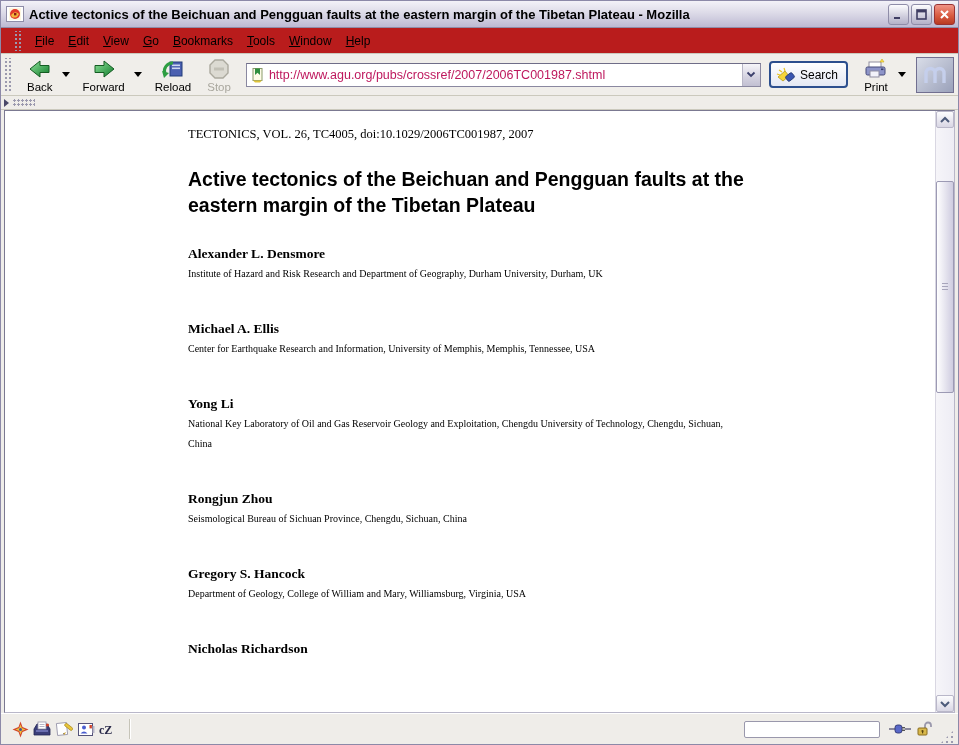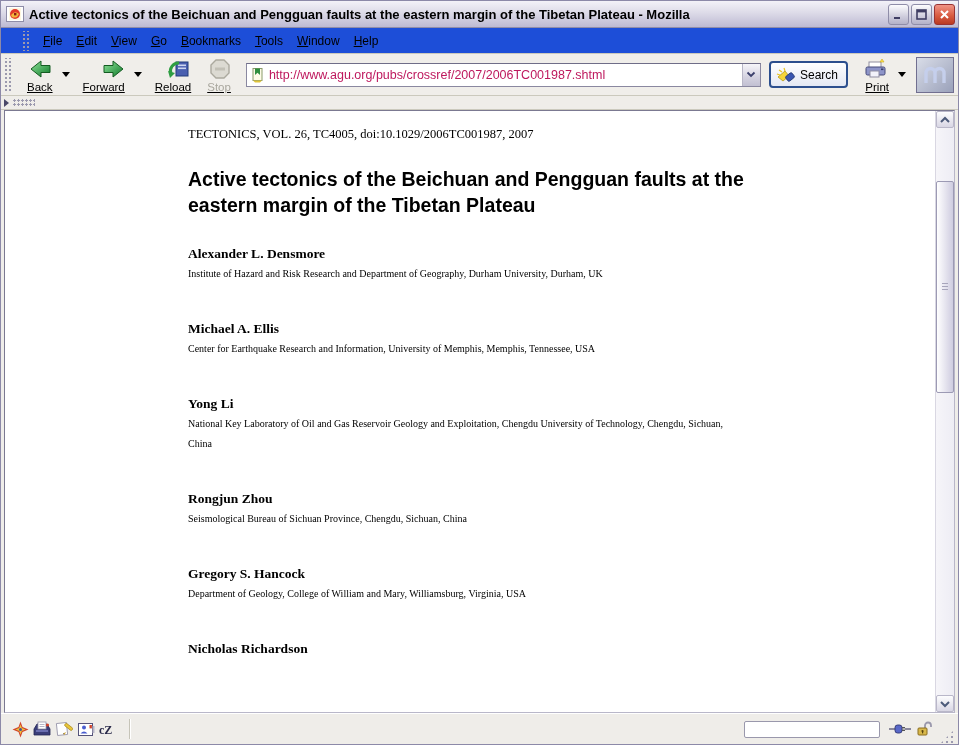--- a/index.html
+++ b/index.html
@@ -20,33 +20,33 @@
                 white-space:nowrap; overflow:hidden; }
   .win-buttons { display:flex; gap:2px; }
   .win-btn { width:21px; height:21px; border-radius:3px; border:1px solid #8f8da8;
              background:linear-gradient(#fdfdfe, #cfcddd 60%, #b4b2c8);
              display:flex; align-items:center; justify-content:center; cursor:default; }
   .win-btn.close { background:linear-gradient(#f09486, #d95c42 55%, #b93a22);
                    border-color:#933; }
 
   
   .menubar { height:26px; flex:0 0 26px; display:flex; align-items:center;
-             background:#1d4ed8; border-bottom:1px solid #cbc9bd; padding-left:20px; }
+             background:#b91c1c; border-bottom:1px solid #cbc9bd; padding-left:12px; }
   .grippy { width:9px; height:80%; margin-right:6px;
             background-image:radial-gradient(circle at 2px 2px, #9b99ae 1.1px, transparent 1.4px);
             background-size:4px 4px; background-position:1px 2px; }
   .menu-item { display:inline-block; padding:3px 7px; font-size:12px; color:#000; cursor:default; }
   .menu-item::first-letter { text-decoration: underline; }
 
   
   .toolbar { height:42px; flex:0 0 42px; display:flex; align-items:center;
              background:#f0eeea; border-bottom:1px solid #cbc9bd; padding:2px 4px 2px 2px; gap:2px; }
   .toolbar .grippy { height:34px; }
-  .nav-btn { display:flex; flex-direction:column; align-items:flex-end; justify-content:center;
-             padding:1px 6px 0 6px; border:1px solid transparent; border-radius:2px; cursor:default;text-decoration:underline; }
+  .nav-btn { display:flex; flex-direction:column; align-items:center; justify-content:center;
+             padding:1px 6px 0 6px; border:1px solid transparent; border-radius:2px; cursor:default; }
   .nav-btn .ic { height:22px; display:flex; align-items:flex-end; }
   .nav-btn .lbl { font-size:11.5px; color:#000; margin-top:1px; }
   .nav-btn.disabled .lbl { color:#a9a79e; }
   .drop-arrow { width:0; height:0; border-left:4px solid transparent; border-right:4px solid transparent;
                 border-top:5px solid #000; margin:0 4px 0 0; align-self:center; cursor:default; }
 
   .urlbox { flex:1; height:24px; margin:0 6px; background:#fff;
             border:1px solid #8a88a0; border-top-color:#6f6d88;
             display:flex; align-items:center; padding-left:3px; }
   .url-input { flex:1; border:none; outline:none; font-size:12.5px;

